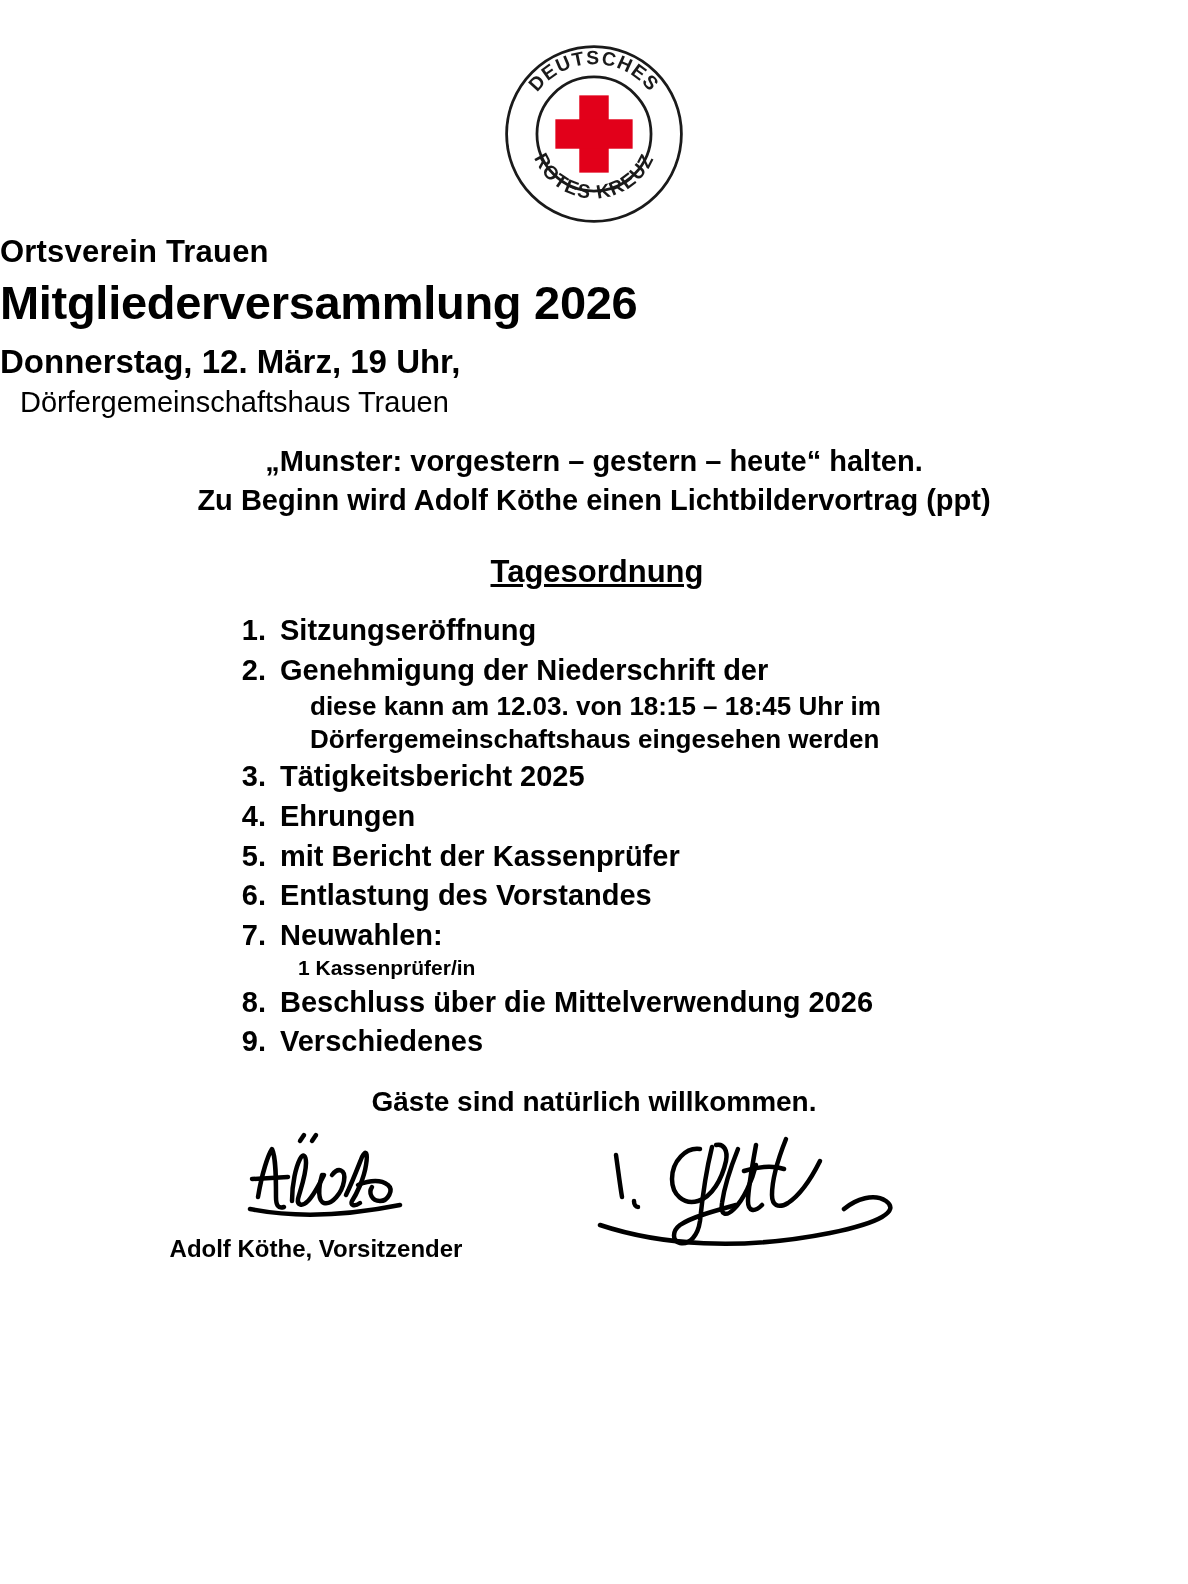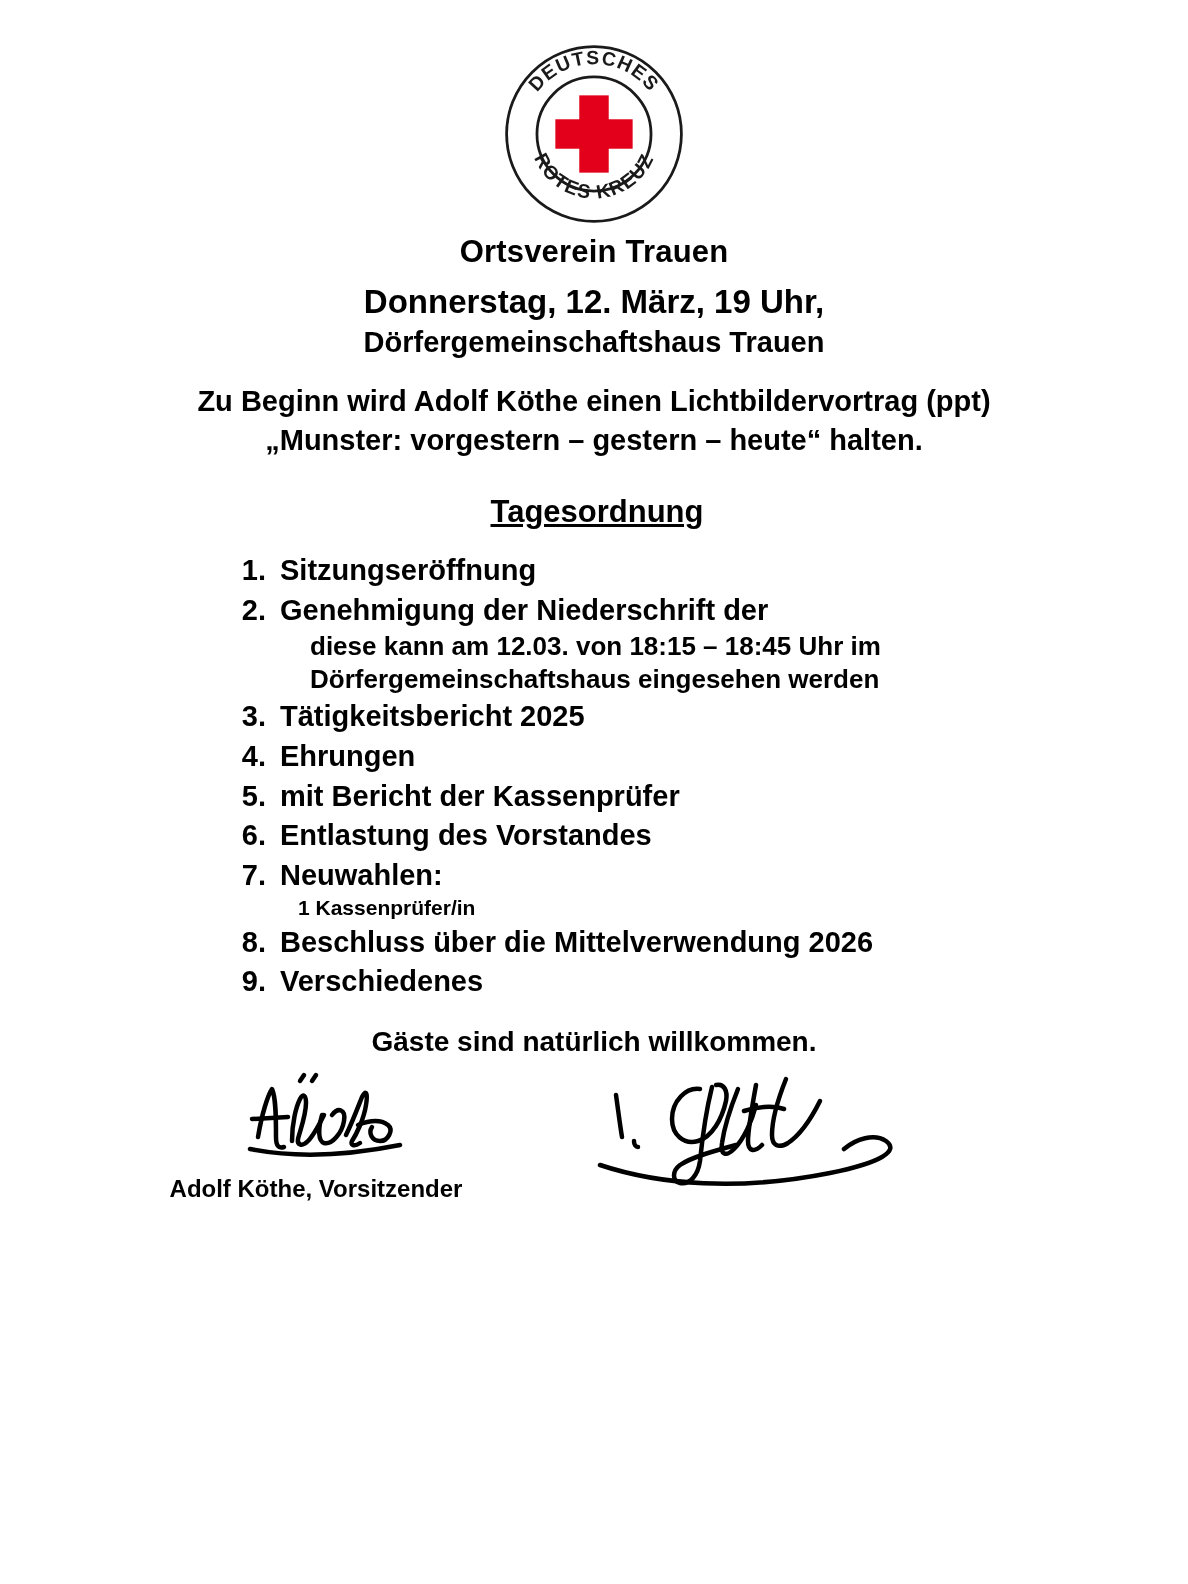--- a/index.html
+++ b/index.html
@@ -29,21 +29,20 @@
     padding-top: 42px;
   }
   .drk-logo {
     width: 184px;
     height: 184px;
     display: block;
   }
 
   
   .heading-block {
-    text-align: center;
     margin-top: 8px;
   }
   .org-line {
     font-size: 31px;
     font-weight: bold;
     letter-spacing: 0.2px;
     line-height: 1.15;
   }
   .main-title {
     font-size: 47px;
@@ -53,23 +52,24 @@
     letter-spacing: -0.3px;
   }
   .date-line {
     font-size: 33px;
     font-weight: bold;
     margin-top: 12px;
     line-height: 1.2;
   }
   .venue-line {
     font-size: 29px;
-    font-weight: bold;
+    font-weight: normal;
     margin-top: 4px;
     line-height: 1.2;
+    padding-left: 20px;
   }
   .intro {
     text-align: center;
     font-size: 29px;
     font-weight: bold;
     line-height: 1.35;
     margin-top: 22px;
     padding: 0 60px;
   }
   .agenda-title {
@@ -190,27 +190,28 @@
         <textPath href="#arcTop" startOffset="50%" text-anchor="middle">DEUTSCHES</textPath>
       </text>
       <text font-family="'Liberation Sans', sans-serif" font-size="21" font-weight="bold" fill="#1a1a1a" letter-spacing="1.5">
         <textPath href="#arcBottom" startOffset="50%" text-anchor="middle">ROTES KREUZ</textPath>
       </text>
     </svg>
   </div>
 
   <div class="heading-block">
     <div class="org-line">Ortsverein Trauen</div>
+    <div class="main-title">Mitgliederversammlung 2026</div>
     <div class="date-line">Donnerstag, 12. März, 19 Uhr,</div>
     <div class="venue-line">Dörfergemeinschaftshaus Trauen</div>
   </div>
 
   <div class="intro">
+    <div>„Munster: vorgestern – gestern – heute“ halten.</div>
     <div>Zu Beginn wird Adolf Köthe einen Lichtbildervortrag (ppt)</div>
-    <div>„Munster: vorgestern – gestern – heute“ halten.</div>
   </div>
 
   <div class="agenda-title">Tagesordnung</div>
 
   <ol class="agenda">
 
     <li>
       <div class="agenda-item">
         <span class="agenda-num">1.</span>
         <span class="agenda-text">Sitzungseröffnung</span>

